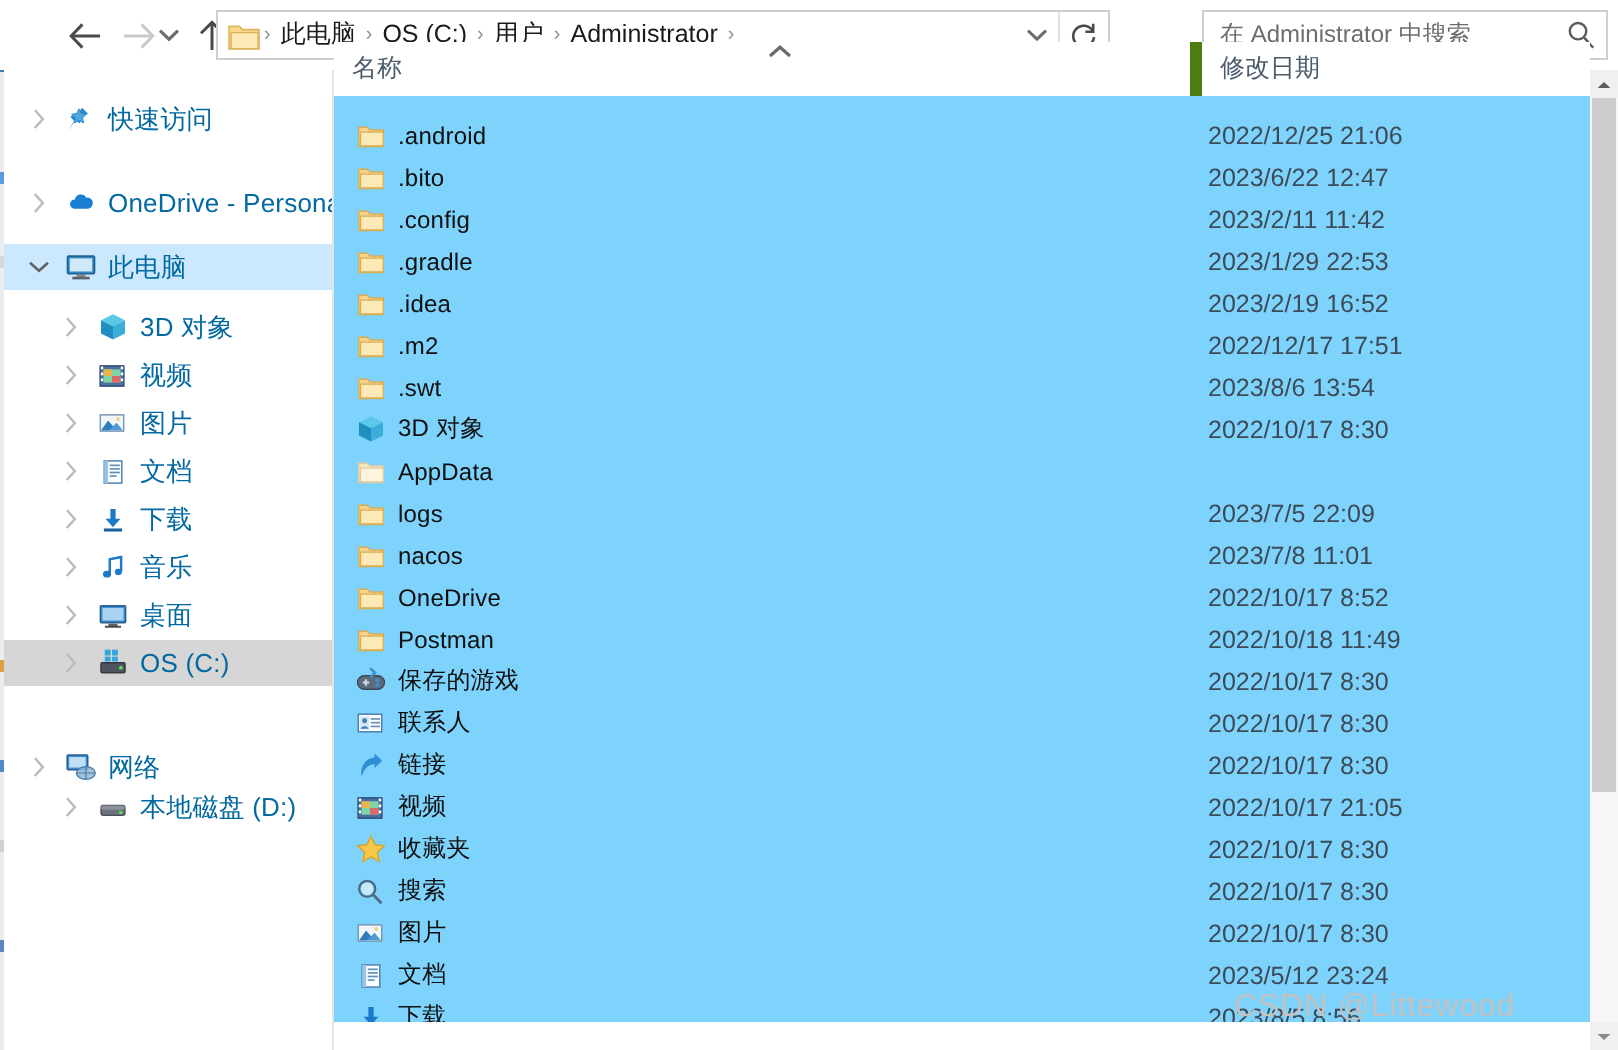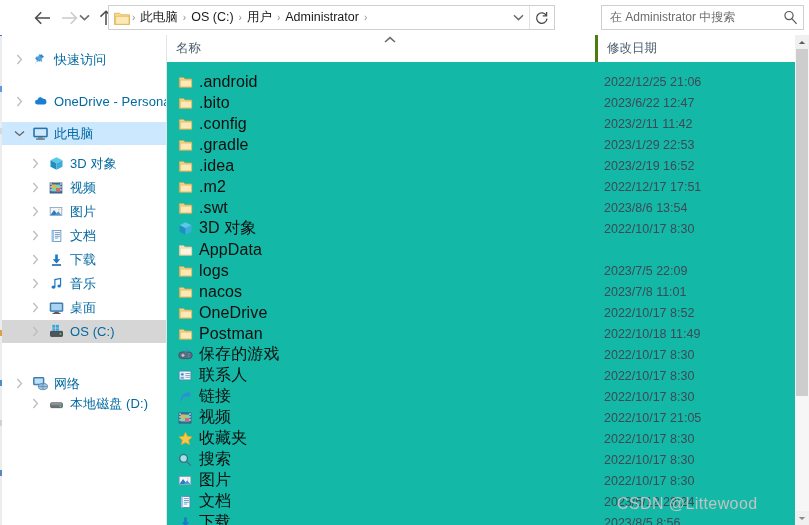--- a/index.html
+++ b/index.html
@@ -72,38 +72,38 @@
     padding-left:0; white-space:nowrap; cursor:default;
   }
   .tree-item.sel{ background:#cce8ff; }
   .tree-item.inactive{ background:#d6d6d6; }
   .tw{ width:22px; display:flex; align-items:center; justify-content:center; flex:0 0 22px; }
   .tw svg{ display:block; }
   .ticon{ width:20px; flex:0 0 20px; display:flex; align-items:center; justify-content:center; }
   .tlabel{ font-size:13px; color:#0369a1; padding-left:4px; letter-spacing:.1px; }
 
   
-  .listpane{ position:absolute; left:167px; top:35px; width:628px; height:490px; background:#14b8a6; overflow:hidden; }
+  .listpane{ position:absolute; left:167px; top:21px; width:628px; height:490px; background:#7dd3fc; overflow:hidden; }
   .colhead{ position:absolute; left:0; top:0; width:628px; height:27px; background:#fff; }
   .colhead .ch{
     position:absolute; top:0; height:27px; display:flex; align-items:center;
     font-size:12.5px; color:#4a5b6b; padding-left:9px;
   }
   .colhead .ch.name{ left:0; width:420px; }
-  .colhead .ch.date{ left:428px; width:200px; border-left:3px solid #4d7c0f; }
+  .colhead .ch.date{ left:428px; width:200px; border-left:6px solid #4d7c0f; }
   .sortcaret{ position:absolute; left:216px; top:1px; width:14px; height:8px; }
 
   .rows{ position:absolute; left:0; top:27px; width:628px; height:463px; }
   .row{ position:absolute; left:0; width:628px; height:21px; display:block; cursor:default; }
   .cell-name{
     position:absolute; left:9px; top:0; height:21px; display:flex; align-items:center;
     white-space:nowrap;
   }
   .ficon{ width:18px; flex:0 0 18px; display:flex; align-items:center; justify-content:center; }
-  .fname{ font-size:16px; color:#0f0f0f; padding-left:5px; letter-spacing:.1px; }
+  .fname{ font-size:12px; color:#0f0f0f; padding-left:5px; letter-spacing:.1px; }
   .cell-date{
     position:absolute; left:437px; top:0; height:21px; display:flex; align-items:center;
     font-size:12.5px; color:#3d4a57; white-space:nowrap;
   }
 
   
   .vscroll{ position:absolute; left:795px; top:35px; width:14px; height:490px; background:#f6f6f6; }
   .vscroll .arrow{ position:absolute; left:0; width:14px; height:14px; display:flex;
                    align-items:center; justify-content:center; background:#f0f0f0; }
   .vscroll .arrow.up{ top:0; }

